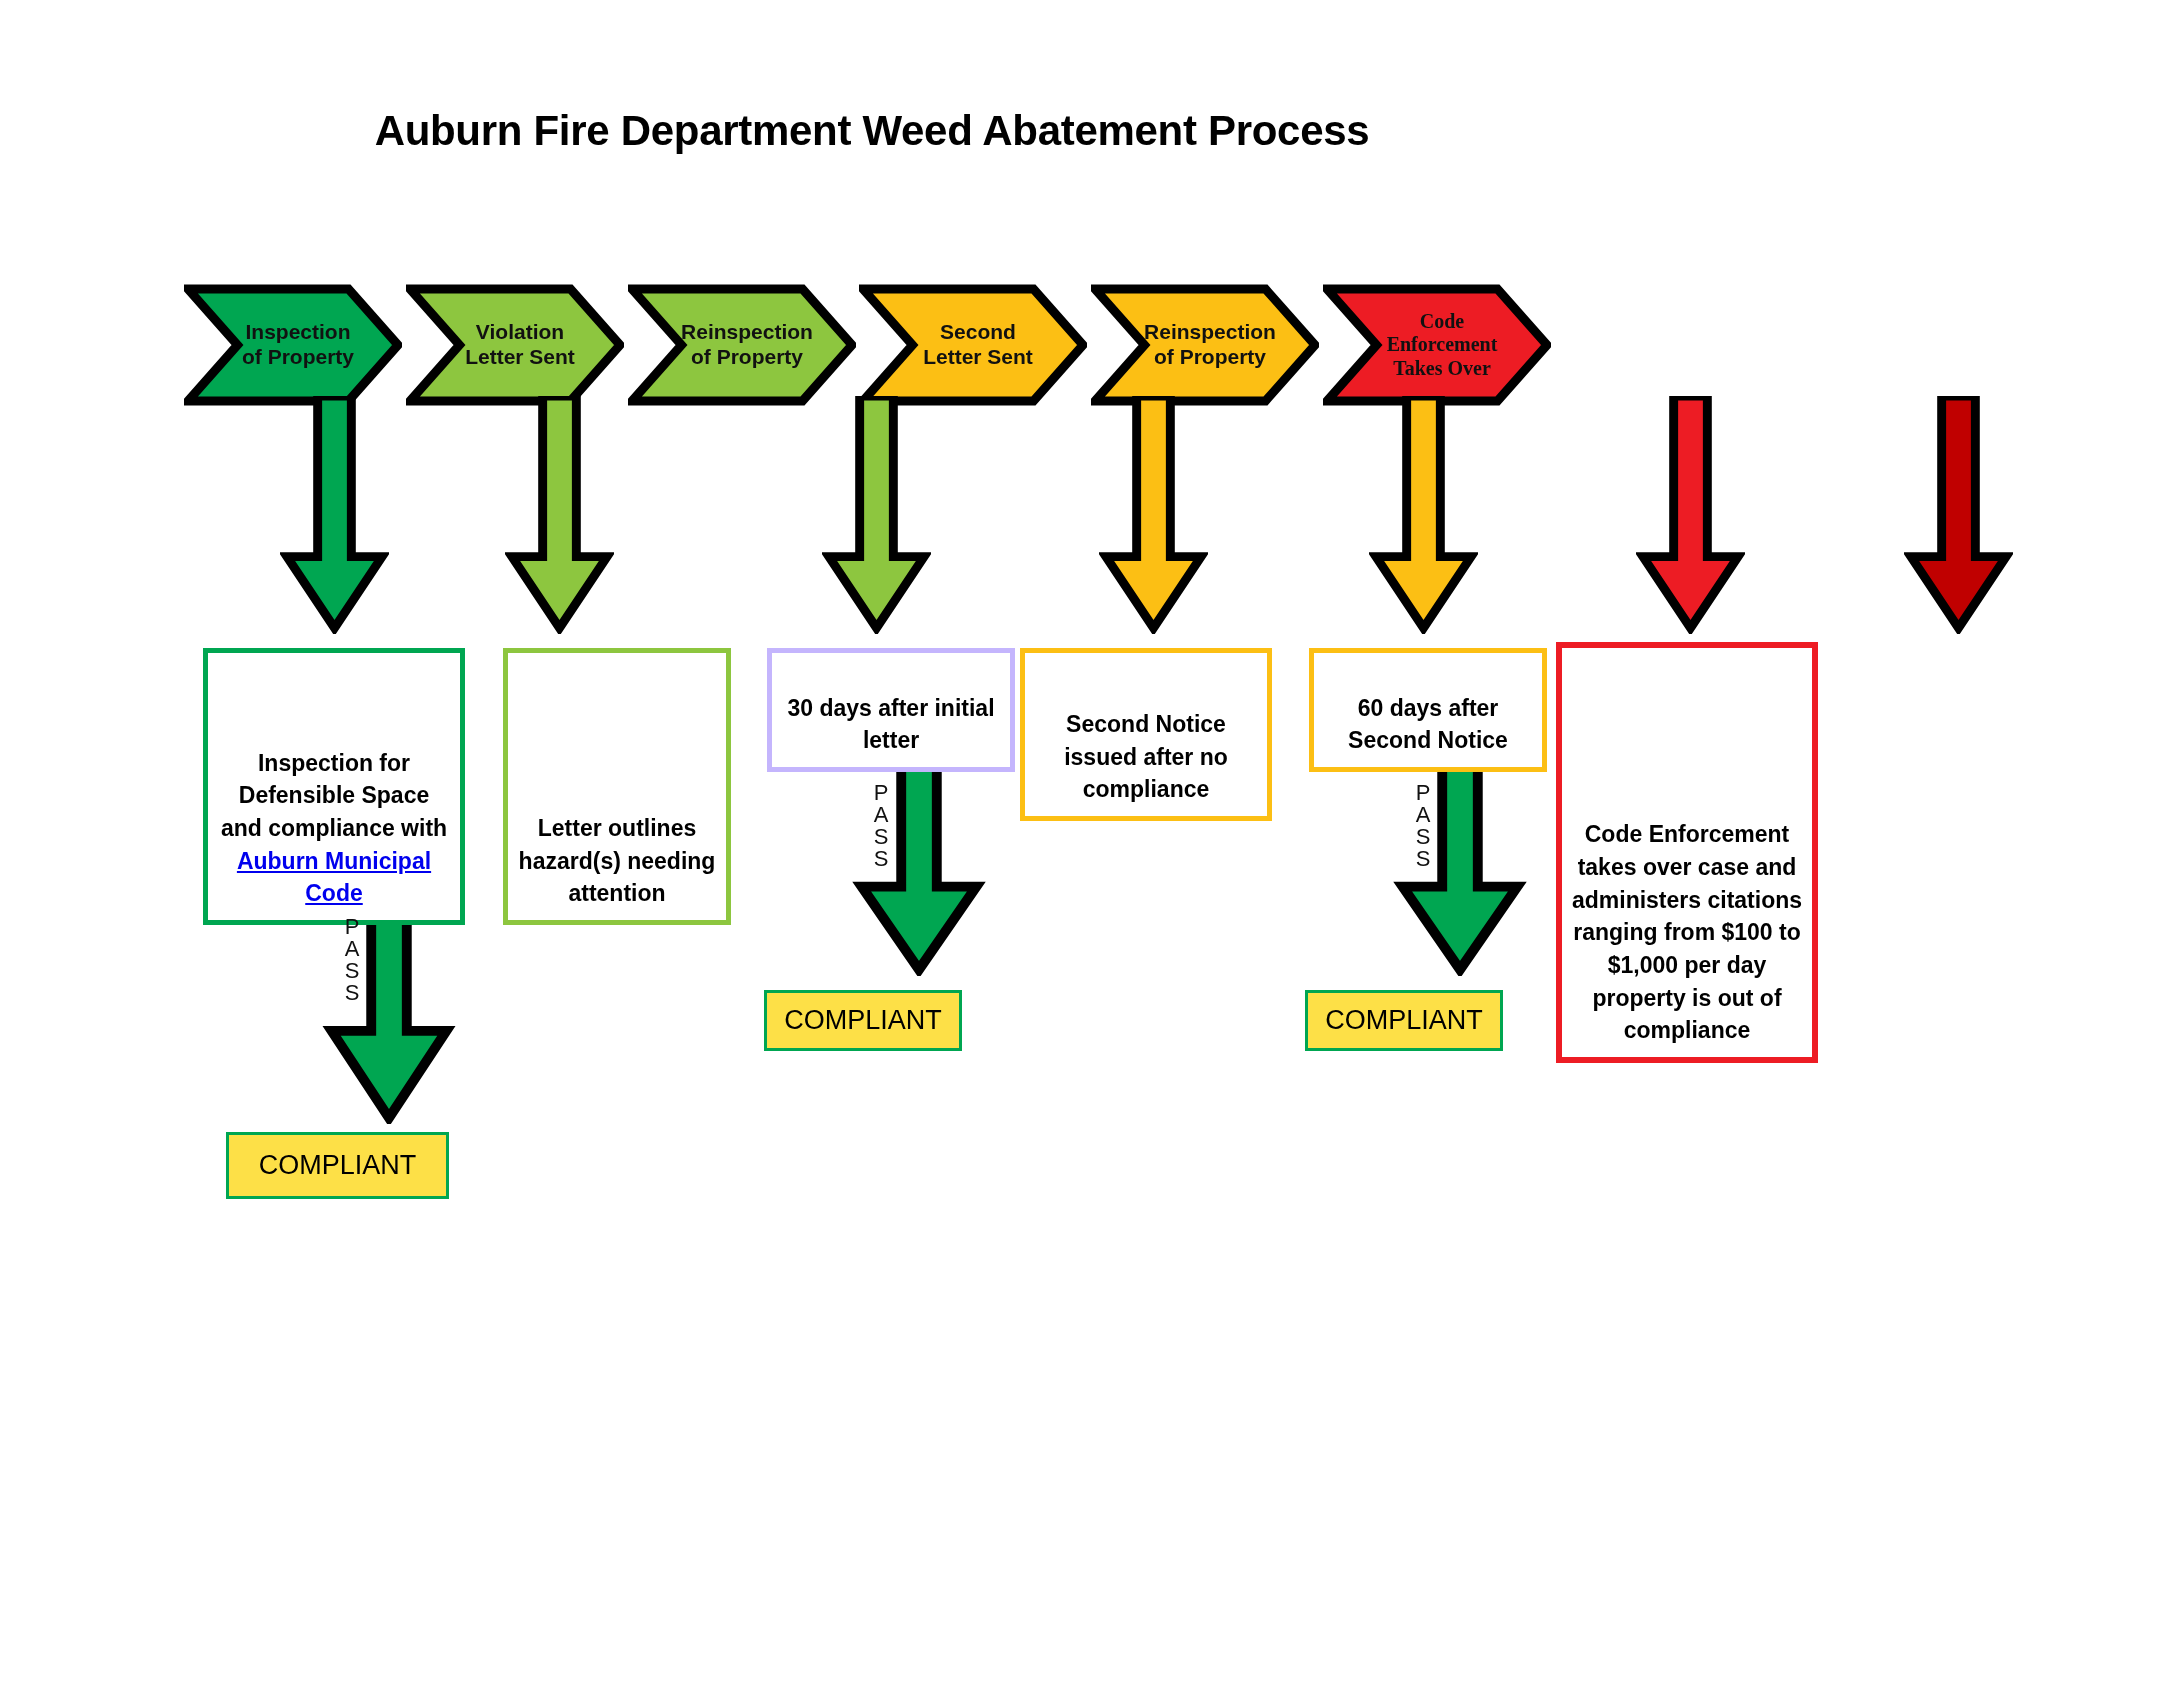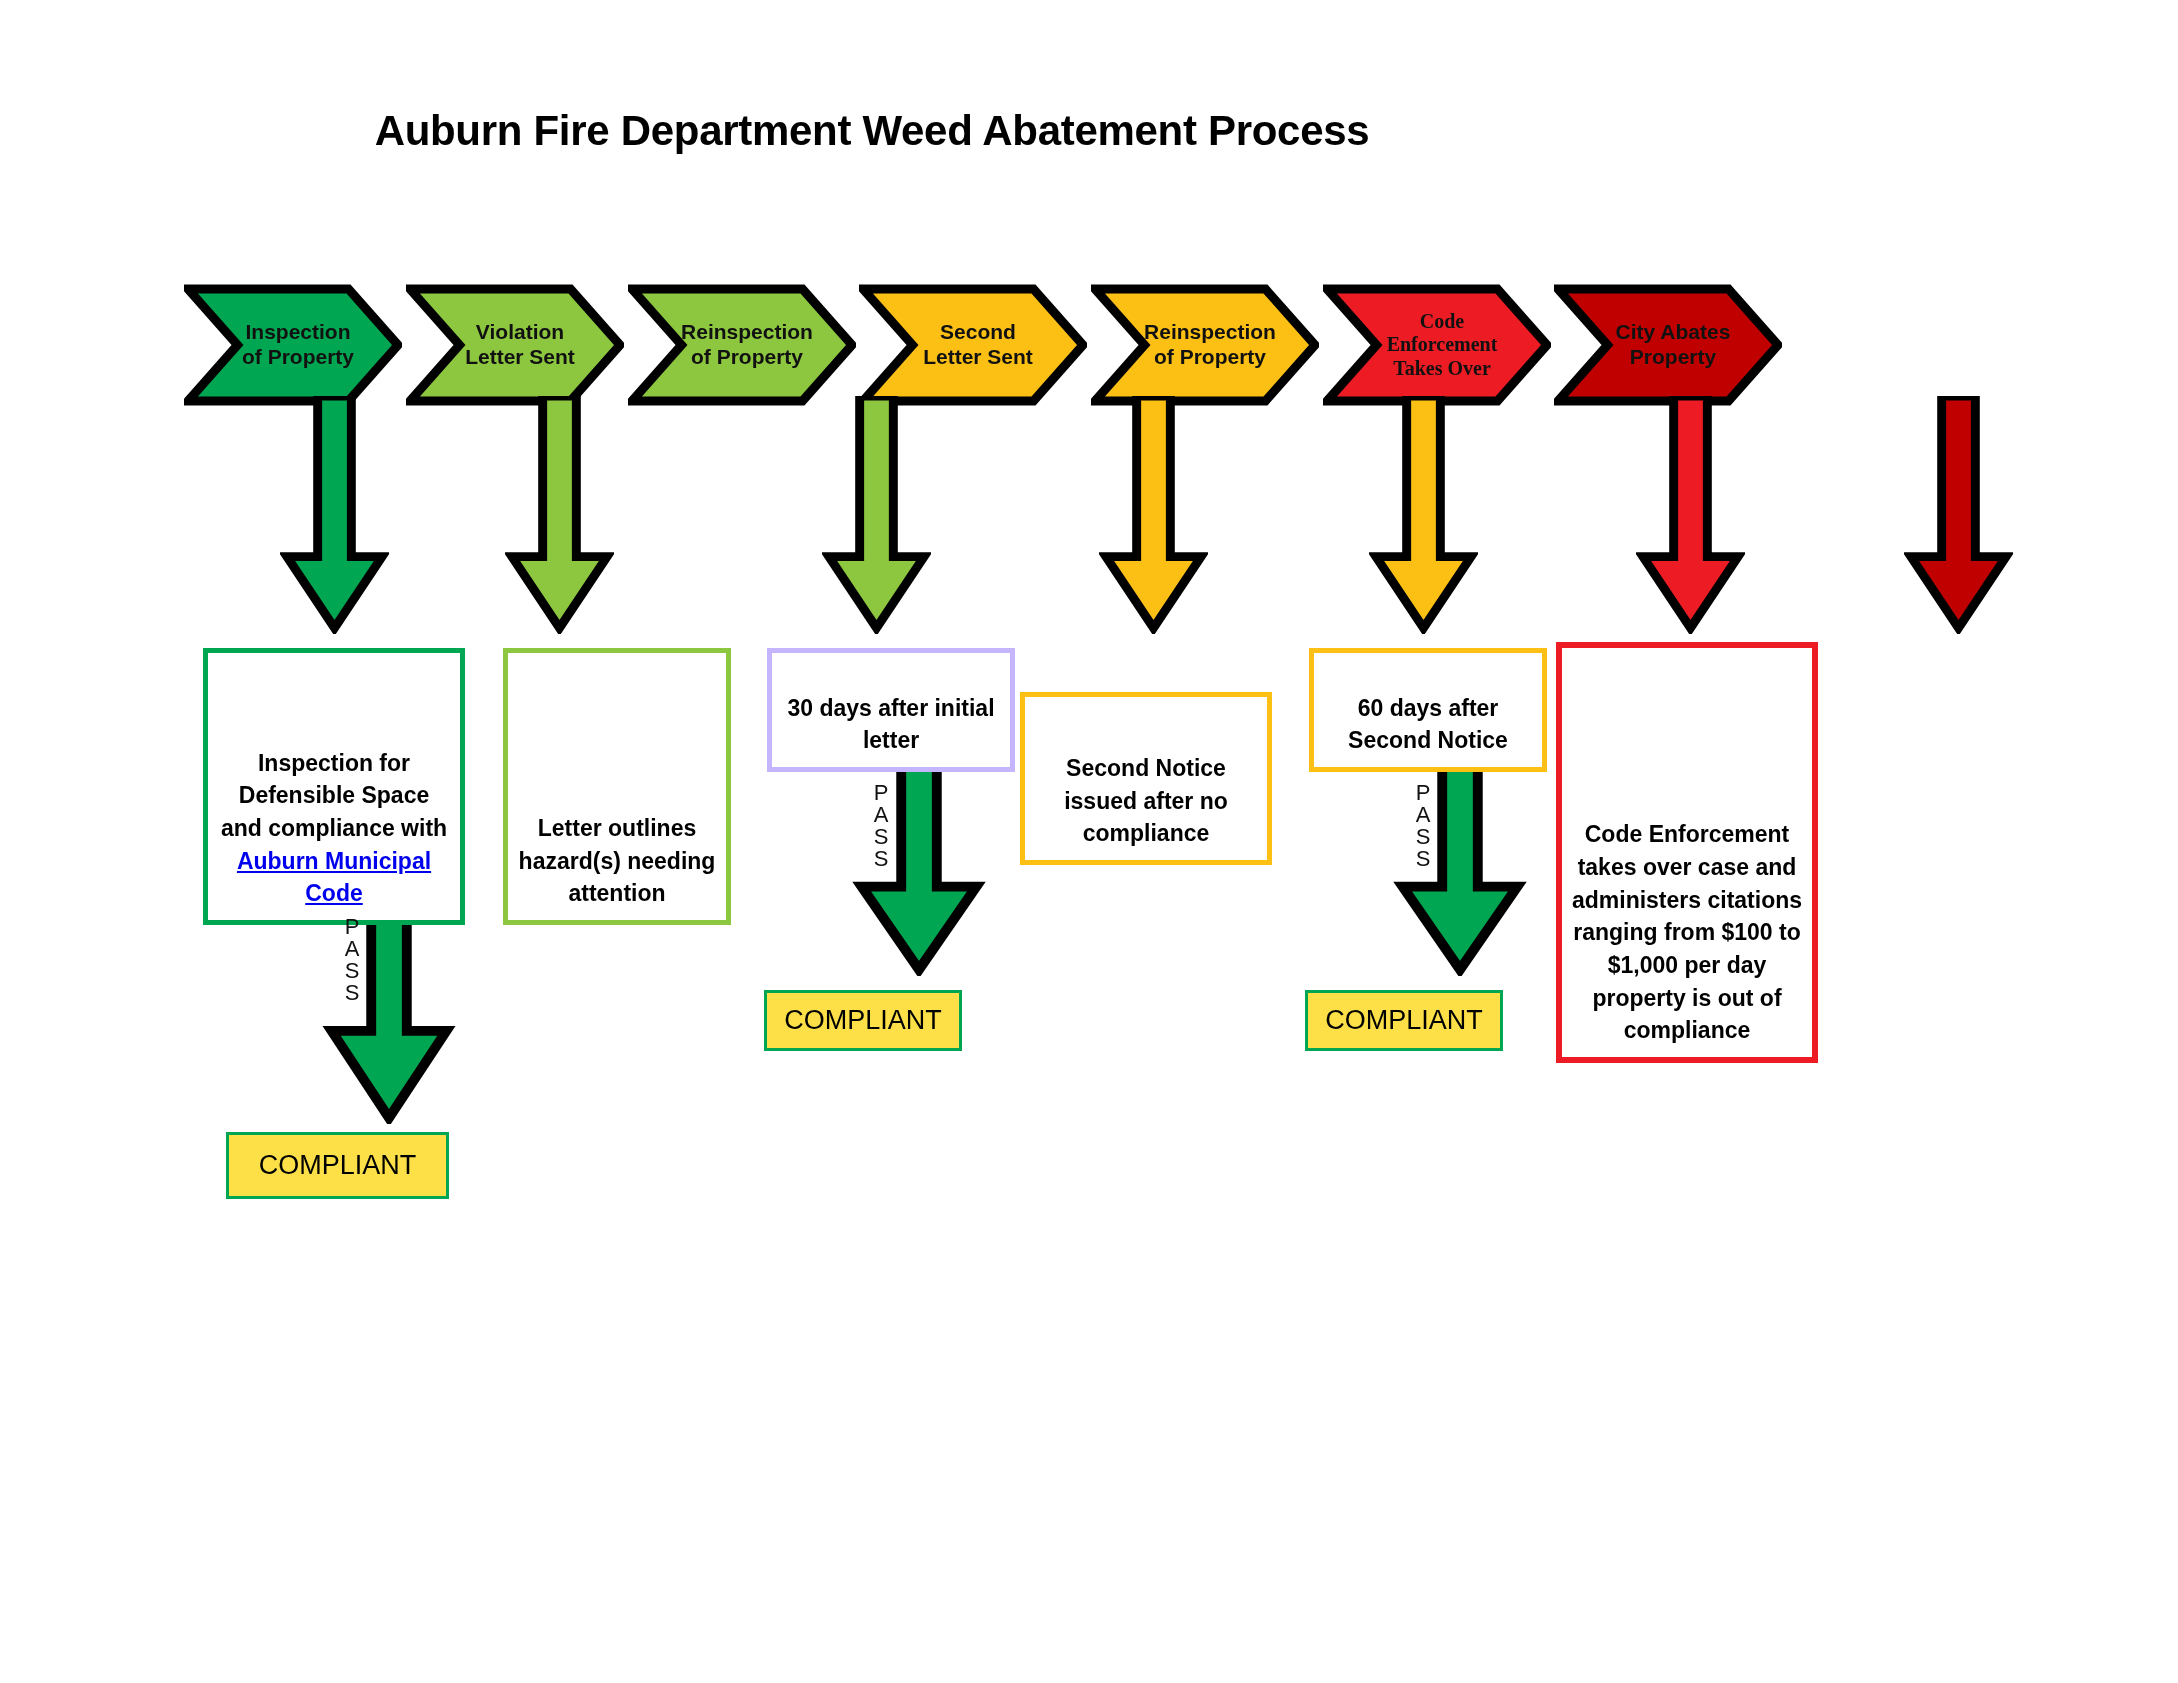--- a/index.html
+++ b/index.html
@@ -172,27 +172,20 @@
 
   <div class="chevron" style="left:1323px; width:228px;font-family:Liberation Serif, serif;">
     <svg width="228" height="122" viewBox="0 0 230 123">
       <polygon points="4,5 176,5 226,61.5 176,118 4,118 54,61.5" fill="#ED1C24" stroke="#000000" stroke-width="9" stroke-linejoin="miter"></polygon>
     </svg>
     <div class="chevron-label" style="font-size:20px;">Code
 Enforcement
 Takes Over</div>
   </div>
 
-  <div class="chevron" style="left:1554px; width:228px;">
-    <svg width="228" height="122" viewBox="0 0 230 123">
-      <polygon points="4,5 176,5 226,61.5 176,118 4,118 54,61.5" fill="#C00000" stroke="#000000" stroke-width="9" stroke-linejoin="miter"></polygon>
-    </svg>
-    <div class="chevron-label">City Abates
-Property</div>
-  </div>
 
   <div class="flow-arrow" style="left:280px; top:396px;">
     <svg width="109" height="238" viewBox="0 0 110 240">
       <polygon points="38,0 72,0 72,162 103,162 55,234 7,162 38,162" fill="#00A651" stroke="#000000" stroke-width="9" stroke-linejoin="miter"></polygon>
     </svg>
   </div>
   <div class="flow-arrow" style="left:505px; top:396px;">
     <svg width="109" height="238" viewBox="0 0 110 240">
       <polygon points="38,0 72,0 72,162 103,162 55,234 7,162 38,162" fill="#8DC63F" stroke="#000000" stroke-width="9" stroke-linejoin="miter"></polygon>
     </svg>
@@ -266,21 +259,21 @@
   </div>
 
   <div class="info-box" style="left:503px; top:648px; width:228px; height:277px; border:5px solid #8DC63F;">
     <div class="txt">Letter outlines hazard(s) needing attention</div>
   </div>
 
   <div class="info-box" style="left:767px; top:648px; width:248px; height:124px; border:5px solid #c4b5fd;">
     <div class="txt">30 days after initial letter</div>
   </div>
 
-  <div class="info-box" style="left:1020px; top:648px; width:252px; height:173px; border:5px solid #FCBF14;margin-top:44px;">
+  <div class="info-box" style="left:1020px; top:648px; width:252px; height:173px; border:5px solid #FCBF14;">
     <div class="txt">Second Notice issued after no compliance</div>
   </div>
 
   <div class="info-box" style="left:1309px; top:648px; width:238px; height:124px; border:5px solid #FCBF14;">
     <div class="txt">60 days after Second Notice</div>
   </div>
 
   <div class="info-box" style="left:1556px; top:642px; width:262px; height:421px; border:6px solid #ED1C24;">
     <div class="txt">Code Enforcement takes over case and administers citations ranging from $100 to $1,000 per day property is out of compliance</div>
   </div>

